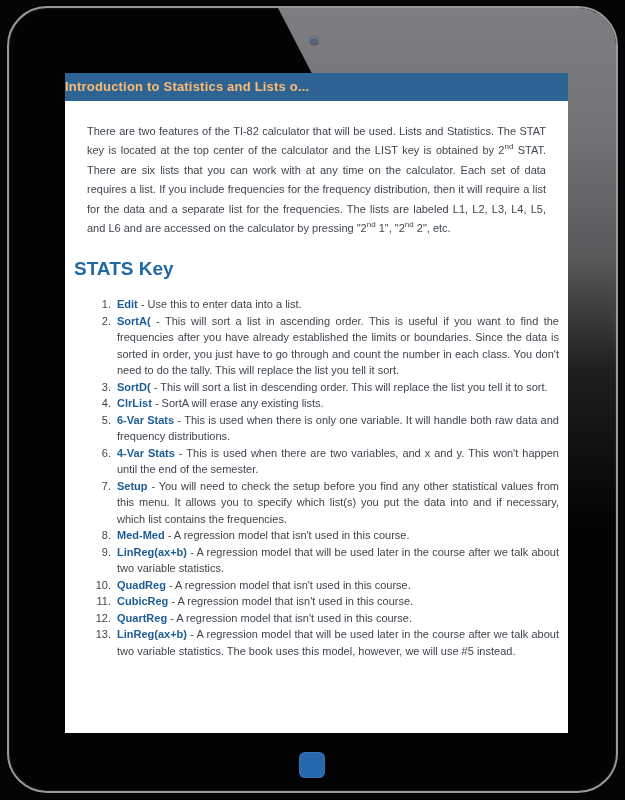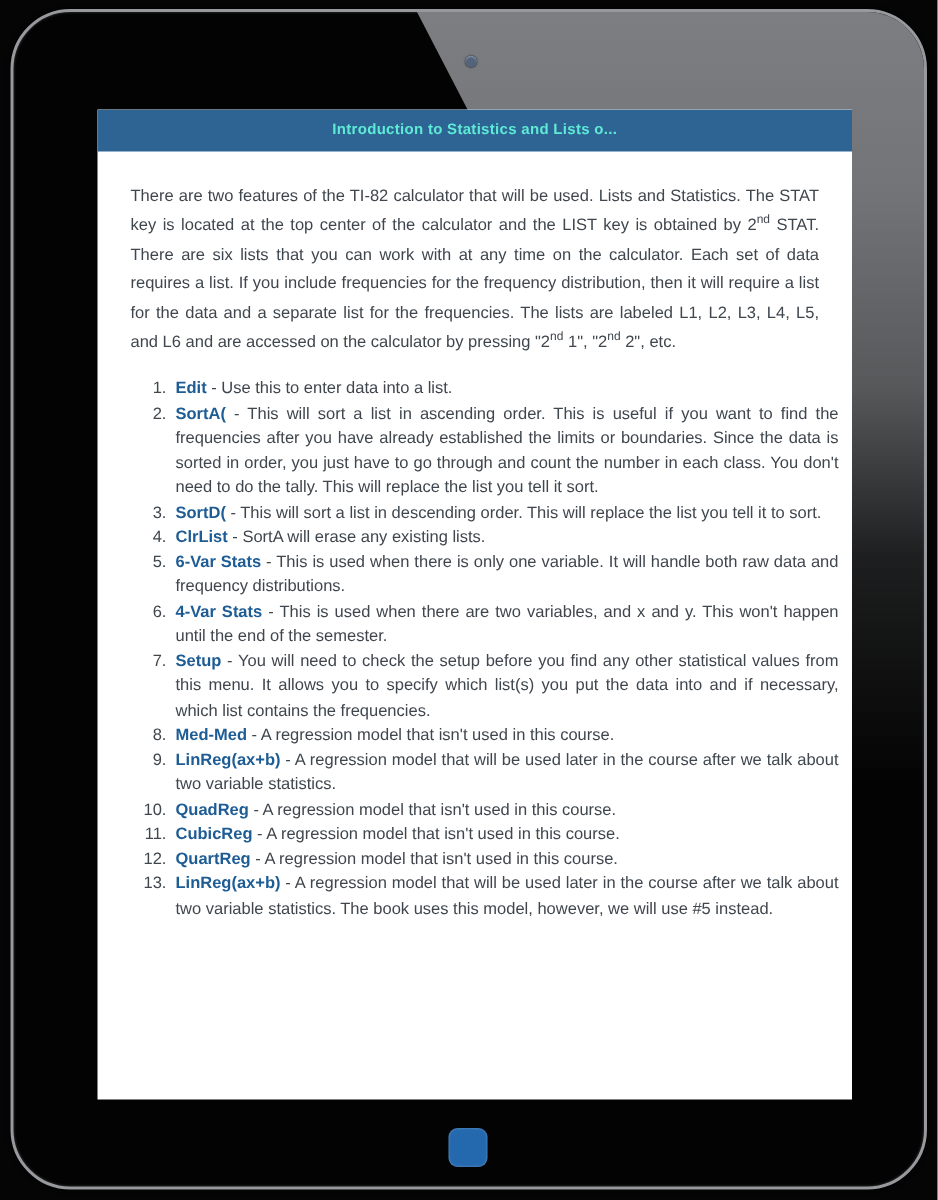--- a/index.html
+++ b/index.html
@@ -34,42 +34,42 @@
     border-radius:6px; background:#2468ad;
     box-shadow: inset 0 0 2px rgba(255,255,255,.3);
     cursor:pointer;
   }
   
   .screen {
     position:absolute; left:56px; top:65px; width:503px; height:660px;
     background:#ffffff; overflow:hidden;
   }
   .titlebar {
-    height:28px; background:#2e6494; color:#5eead4;
-    font-size:10px; font-weight:bold; text-align:center; line-height:28px;
+    height:28px; background:#2e6494; color:#fdba74;
+    font-size:13px; font-weight:bold; text-align:left; line-height:28px;
     letter-spacing:.2px;
   }
   .content {
     padding:8px 9px 0 9px;
     font-size:11px; color:#3f464d;
   }
   .intro {
     margin:13px; line-height:19.4px; text-align:justify;
   }
   .intro sup { font-size:8px; line-height:0; }
   .h-stats {
     margin:20px 0 0 0; font-size:19px; font-weight:bold; color:#2368a6;
   }
   .subtitle { margin:17px 0 0 0; line-height:16px; }
   .h-statedit {
     margin:15px 0 0 0; font-size:13.5px; font-weight:bold; color:#343b42;
     letter-spacing:.2px;
   }
   ol.statlist {
-    margin:1px 0 0 0; padding:0 0 0 40px;
+    margin:16px 0 0 0; padding:0 0 0 40px;
     line-height:16.5px; text-align:justify;
   }
   ol.statlist li { padding-left:3px; }
   ol.statlist li::marker { color:#3f464d; }
   .term { font-weight:bold; color:#1d5c94; }
 </style>
 </head>
 <body>
 
 <div class="device">
@@ -77,20 +77,21 @@
   <div class="camera"></div>
 
   <div class="screen">
     <div class="titlebar">
       <span>Introduction to Statistics and Lists o...</span>
     </div>
 
     <div class="content">
       <p class="intro"><span>There are two features of the TI-82 calculator that will be used. Lists and Statistics. The STAT key is located at the top center of the calculator and the LIST key is obtained by 2</span><sup>nd</sup><span> STAT. There are six lists that you can work with at any time on the calculator. Each set of data requires a list. If you include frequencies for the frequency distribution, then it will require a list for the data and a separate list for the frequencies. The lists are labeled L1, L2, L3, L4, L5, and L6 and are accessed on the calculator by pressing "2</span><sup>nd</sup><span> 1", "2</span><sup>nd</sup><span> 2", etc.</span></p>
 
+      <h1 class="h-stats">STATS Key</h1>
 
 
 
       <ol class="statlist">
           <li><b class="term">Edit</b><span> - Use this to enter data into a list.</span></li>
           <li><b class="term">SortA(</b><span> - This will sort a list in ascending order. This is useful if you want to find the frequencies after you have already established the limits or boundaries. Since the data is sorted in order, you just have to go through and count the number in each class. You don't need to do the tally. This will replace the list you tell it sort.</span></li>
           <li><b class="term">SortD(</b><span> - This will sort a list in descending order. This will replace the list you tell it to sort.</span></li>
           <li><b class="term">ClrList</b><span> - SortA will erase any existing lists.</span></li>
           <li><b class="term">6-Var Stats</b><span> - This is used when there is only one variable. It will handle both raw data and frequency distributions.</span></li>
           <li><b class="term">4-Var Stats</b><span> - This is used when there are two variables, and x and y. This won't happen until the end of the semester.</span></li>

